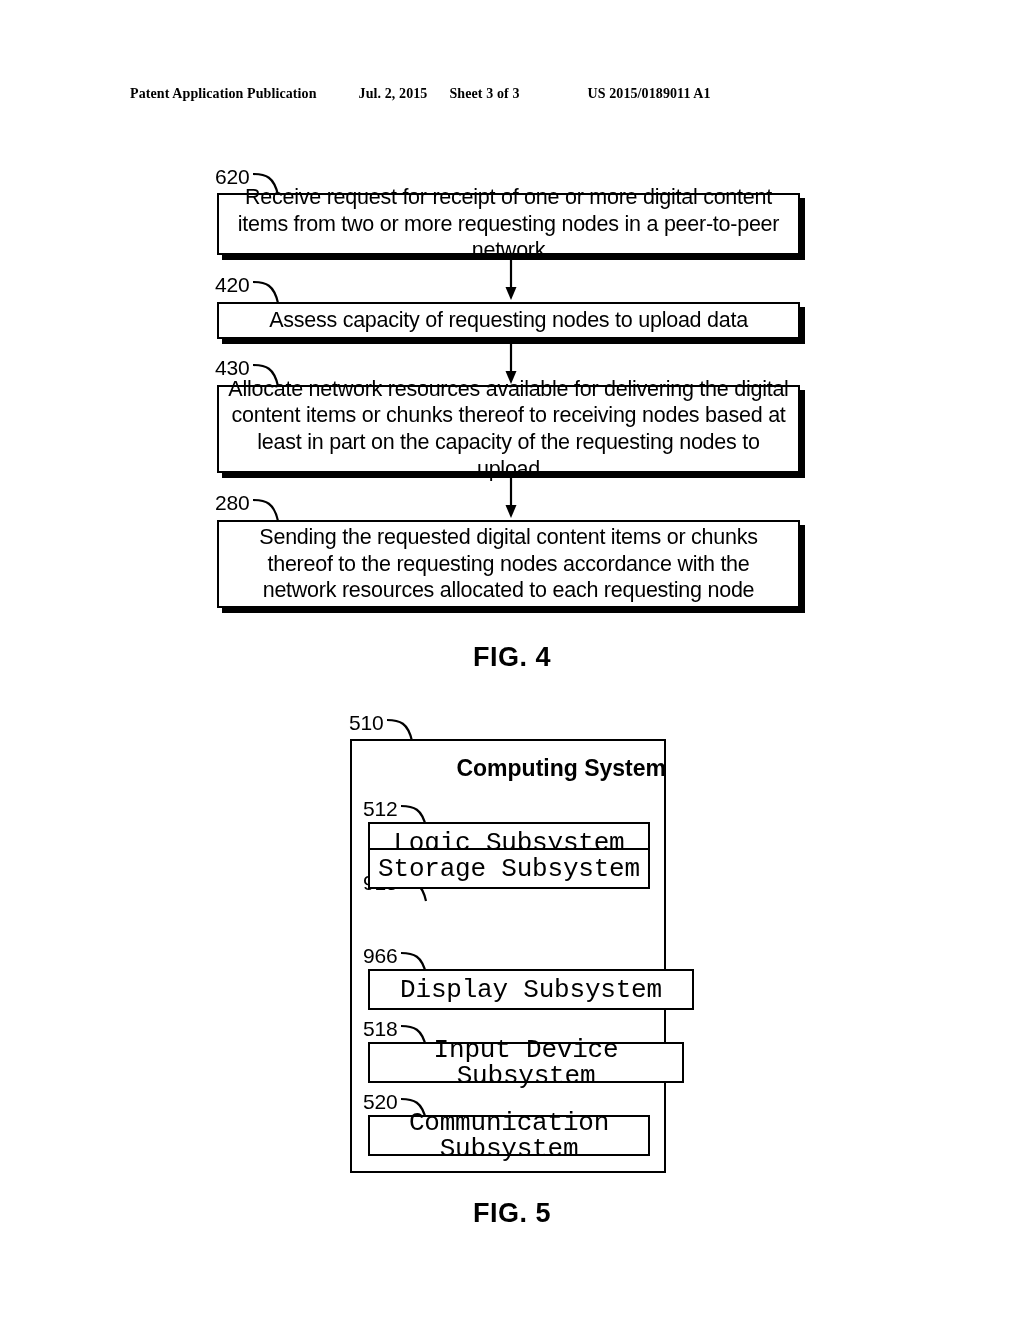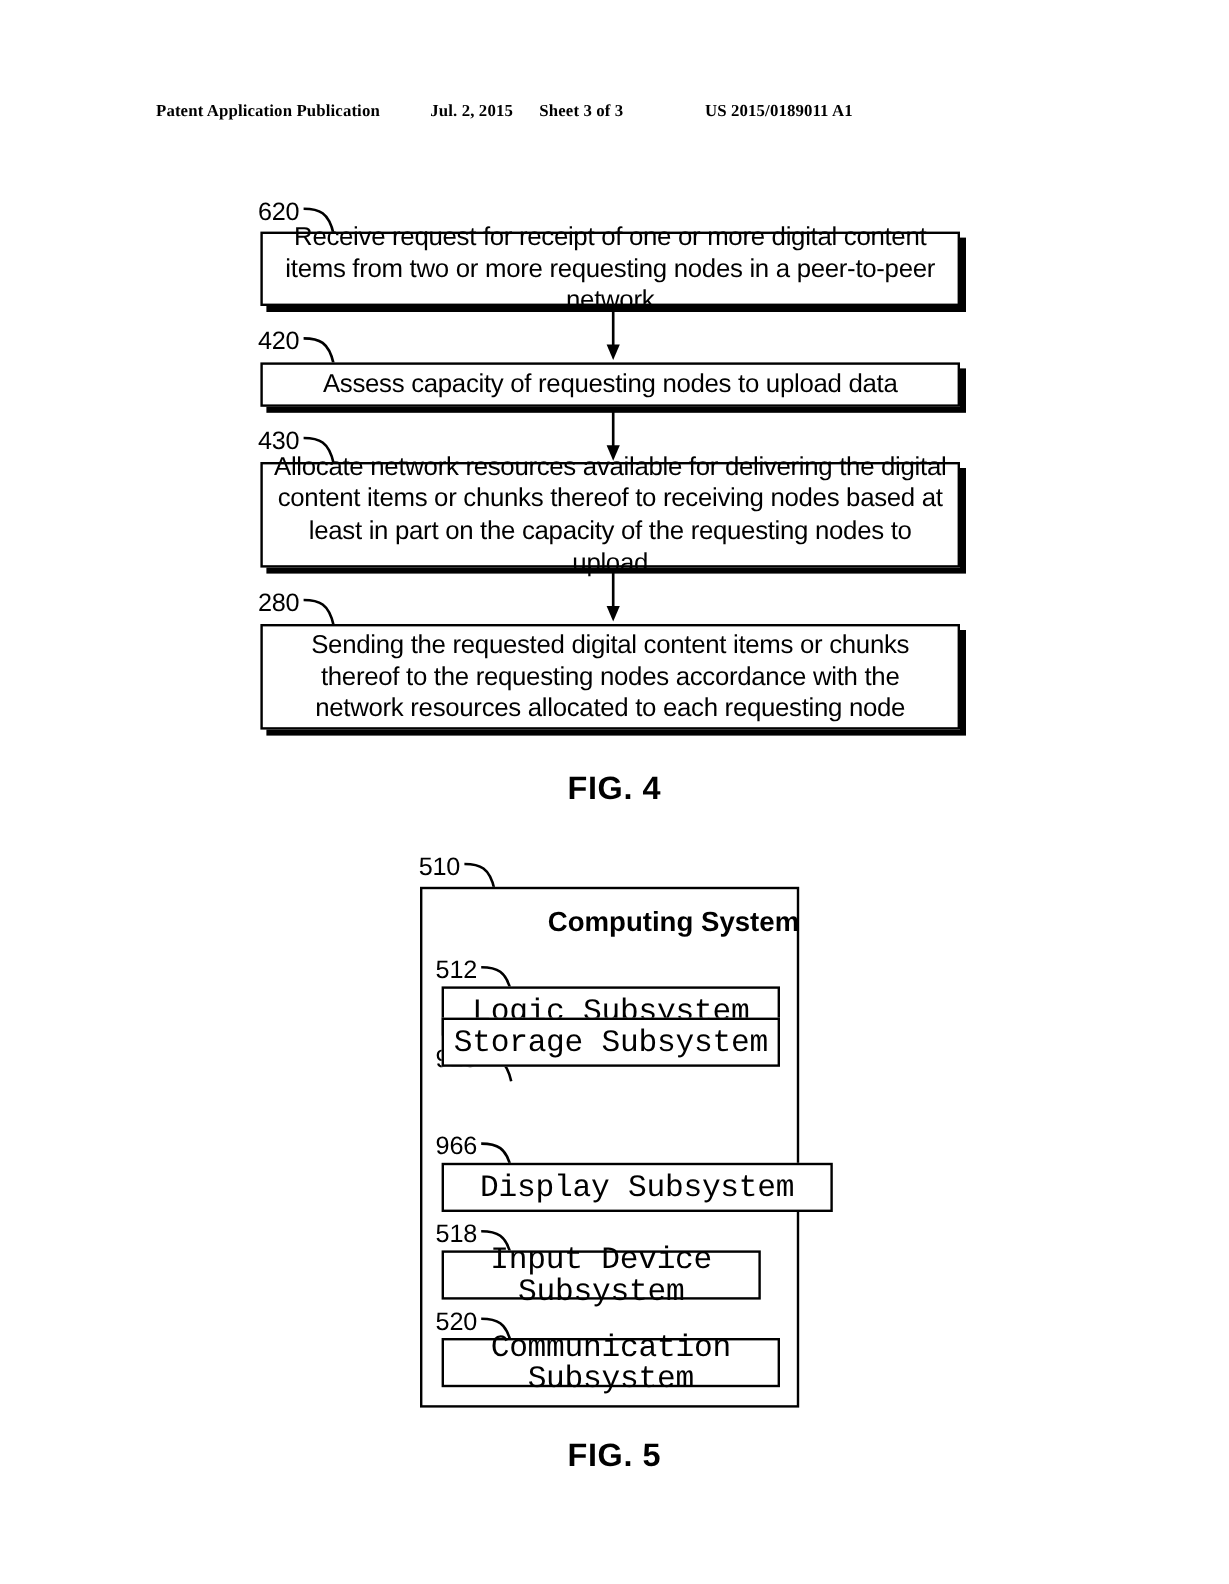--- a/index.html
+++ b/index.html
@@ -214,21 +214,21 @@
     <path d="M1,6 C14,6 22,9 26,27" fill="none" stroke="#000" stroke-width="2.2"></path>
   </svg>
   <div class="sub-box" style="left:368px; top:969px; width:326px; height:41px;">
     <span class="txt">Display Subsystem</span>
   </div>
 
   <div class="ref-num" style="left:363px; top:1018px;">518</div>
   <svg class="leader" style="left:400px; top:1020px;" width="32" height="30" viewBox="0 0 32 30">
     <path d="M1,6 C14,6 22,9 26,27" fill="none" stroke="#000" stroke-width="2.2"></path>
   </svg>
-  <div class="sub-box" style="left:368px; top:1042px; width:266px; height:41px;">
+  <div class="sub-box" style="left:368px; top:1042px; width:316px; height:41px;">
     <span class="txt">Input Device Subsystem</span>
   </div>
 
   <div class="ref-num" style="left:363px; top:1091px;">520</div>
   <svg class="leader" style="left:400px; top:1093px;" width="32" height="30" viewBox="0 0 32 30">
     <path d="M1,6 C14,6 22,9 26,27" fill="none" stroke="#000" stroke-width="2.2"></path>
   </svg>
   <div class="sub-box" style="left:368px; top:1115px; width:282px; height:41px;">
     <span class="txt">Communication Subsystem</span>
   </div>

